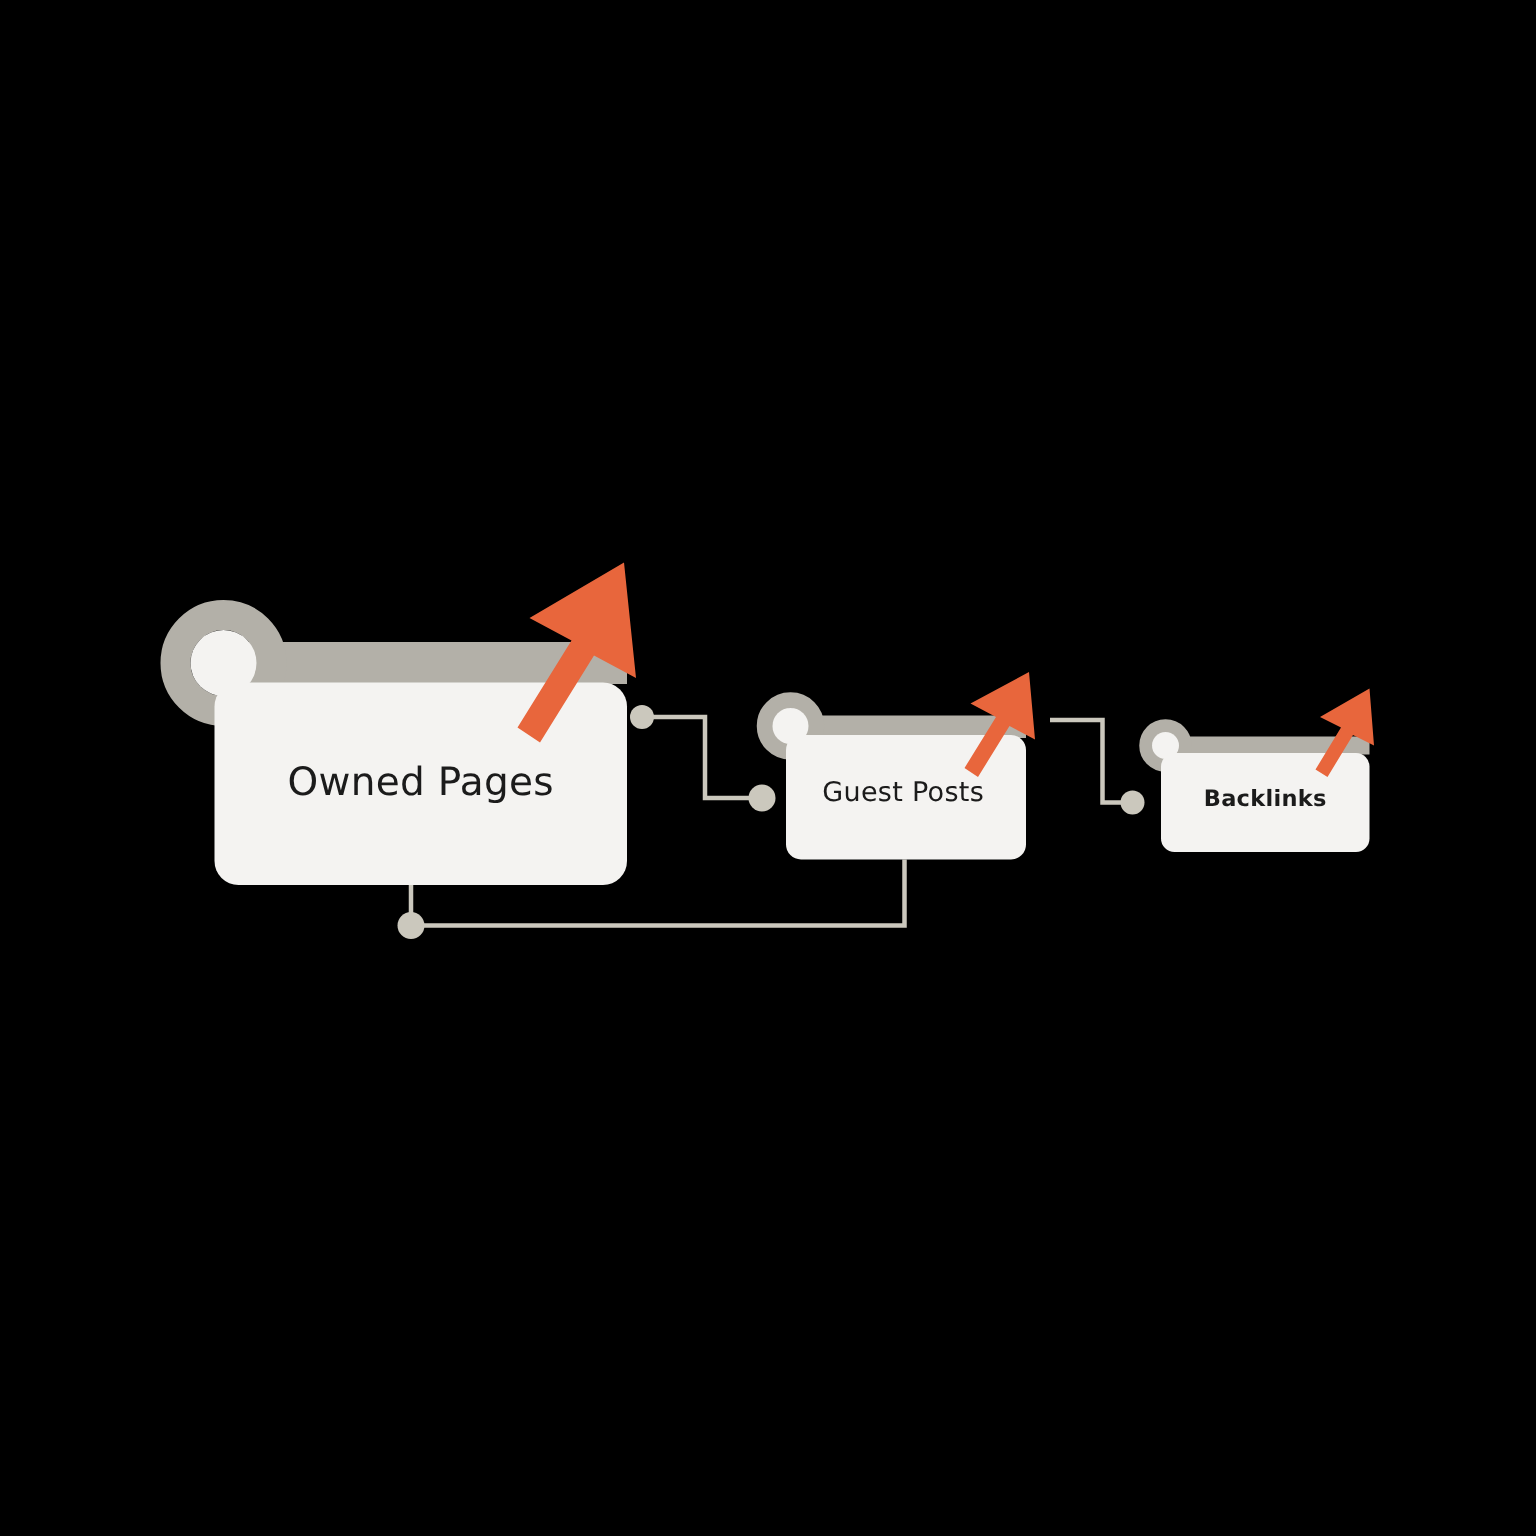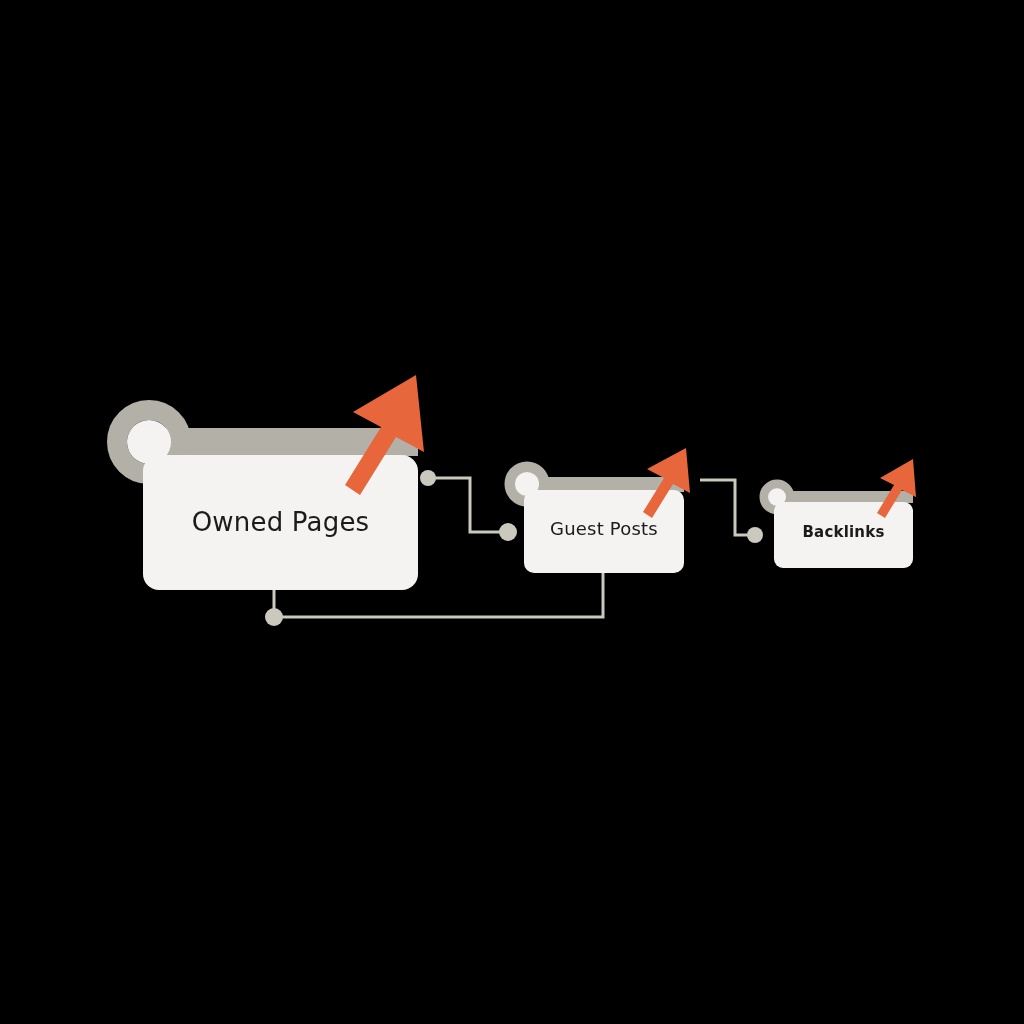--- a/index.html
+++ b/index.html
@@ -39,25 +39,26 @@
     user-select: none;
   }
   #label-owned-pages {
     left: 143px;
     top: 507px;
     width: 275px;
     font-size: 26px;
     line-height: 30px;
   }
   #label-guest-posts {
-    left: 524px;
+    left: 496px;
     top: 518px;
     width: 160px;
     font-size: 18px;
     line-height: 22px;
+    text-align: right;
   }
   #label-backlinks {
     left: 774px;
     top: 523px;
     width: 139px;
     font-size: 15px;
     line-height: 18px;
     font-weight: bold;
   }
 </style>

